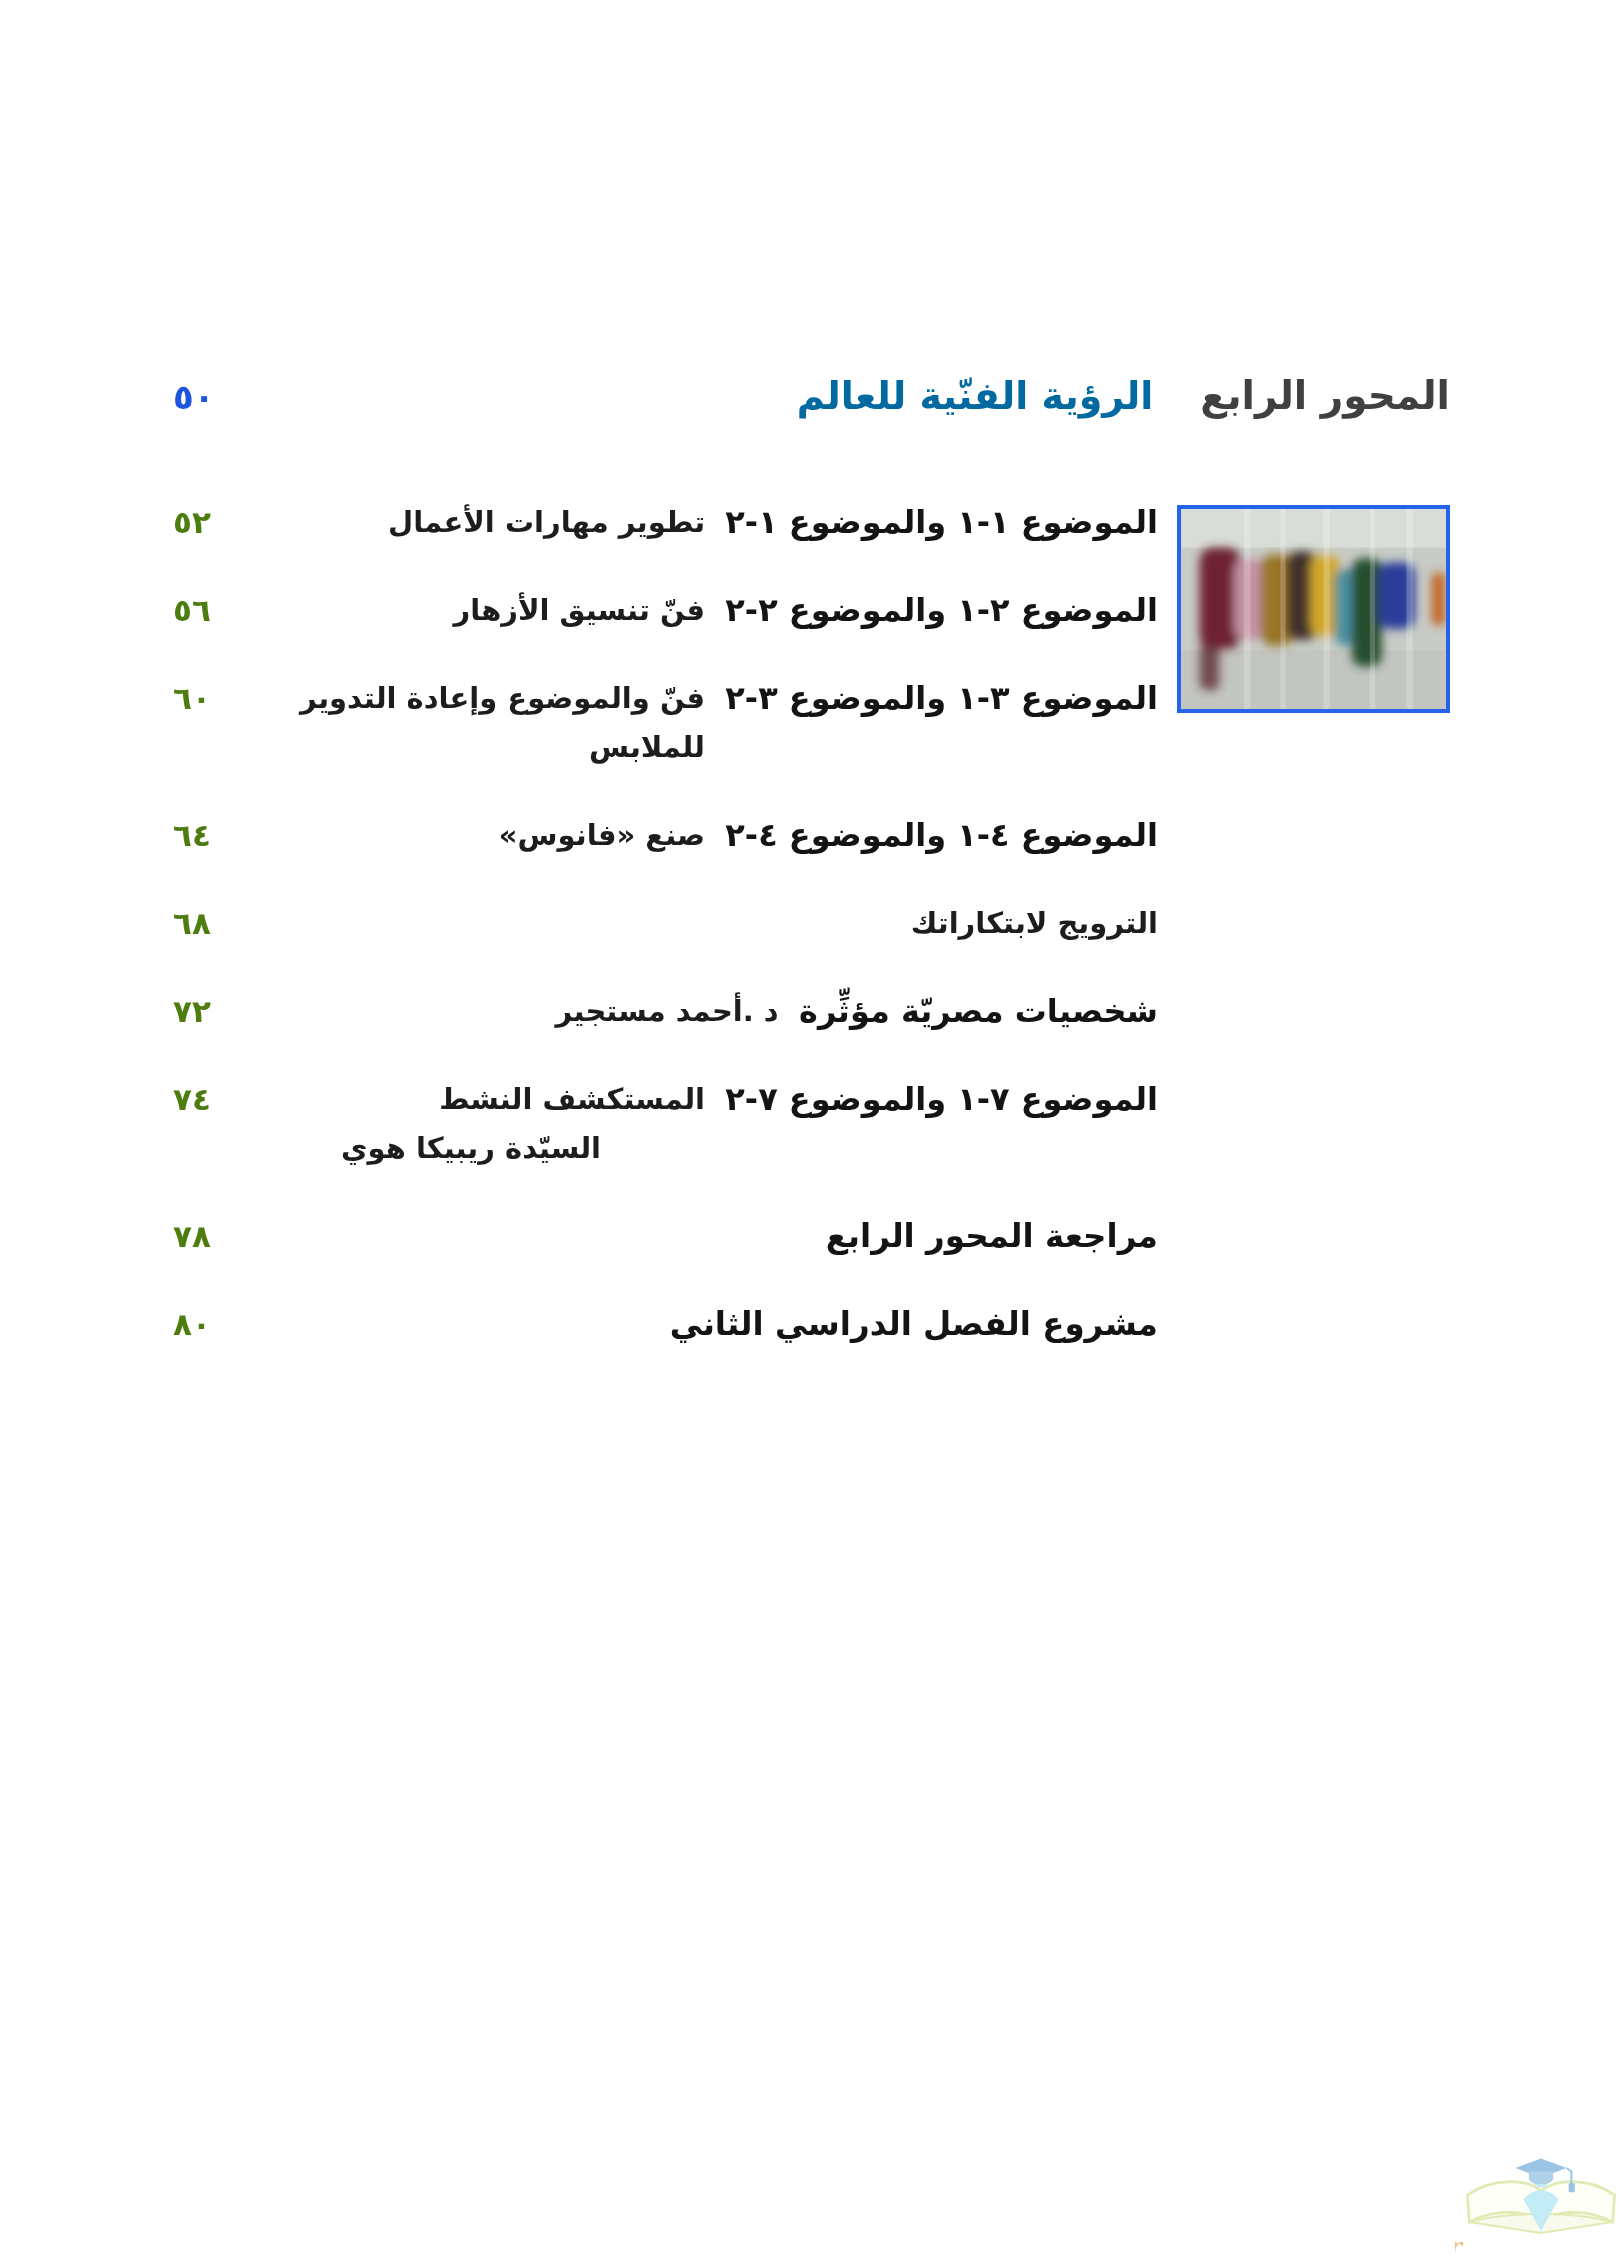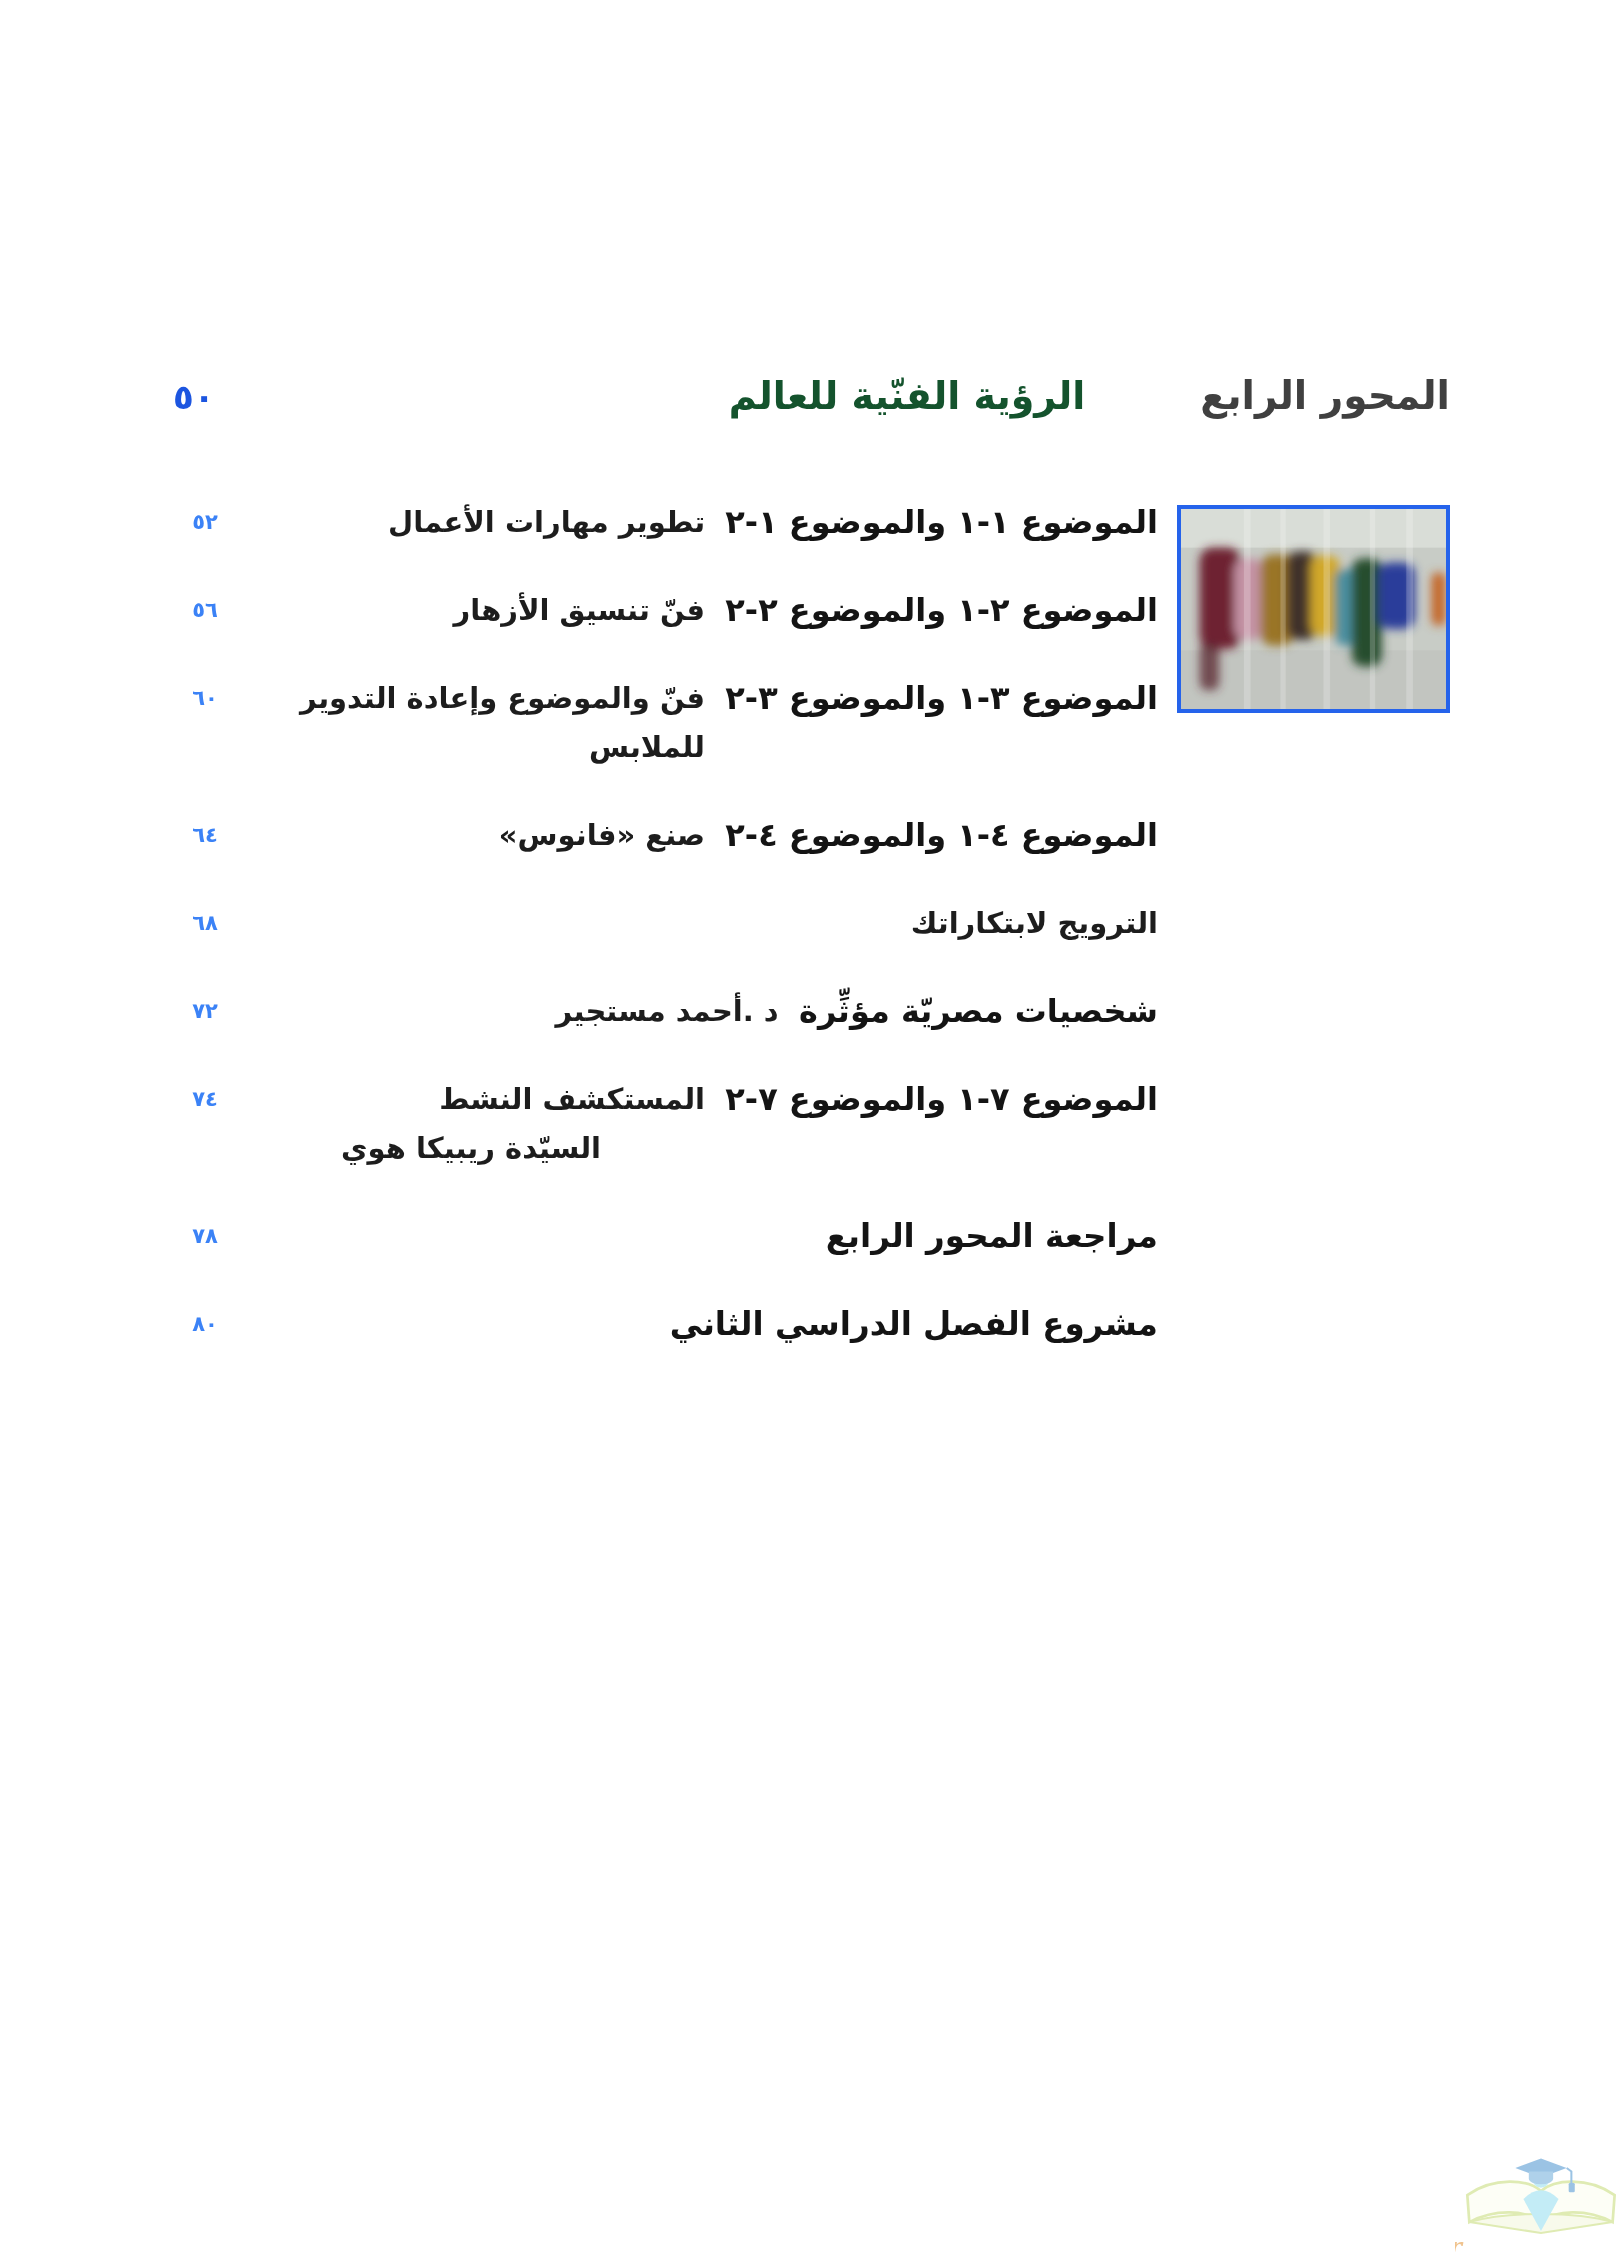--- a/index.html
+++ b/index.html
@@ -13,22 +13,22 @@
   }
   
   .header{
     position:absolute;top:371px;right:171px;left:173px;
     display:flex;align-items:baseline;
   }
   .axis-label{
     font-size:39px;font-weight:bold;color:#404040;line-height:1.3;white-space:nowrap;
   }
   .axis-title{
-    font-size:38px;font-weight:bold;color:#14532d;line-height:1.3;white-space:nowrap;
-    margin-right:115px;
+    font-size:38px;font-weight:bold;color:#0369a1;line-height:1.3;white-space:nowrap;
+    margin-right:47px;
   }
   .axis-page{
     margin-right:auto;
     font-size:34px;font-weight:bold;color:#1c55e0;line-height:1.3;
   }
   
   .toc{
     position:absolute;top:498px;right:463px;left:173px;
   }
   .row{
@@ -38,22 +38,22 @@
   .row .label{
     font-size:32px;font-weight:bold;color:#141414;line-height:49px;
     white-space:nowrap;margin-left:20.3px;
   }
   .row .sub{
     flex:1;text-align:right;
     font-size:29px;font-weight:bold;color:#1d1d1d;line-height:49px;
   }
   .row .sub .sub-line2{display:block;text-align:center;}
   .row .pagenum{
-    min-width:64px;text-align:center;
-    font-size:21px;font-weight:bold;color:#3b82f6;line-height:49px;
+    min-width:64px;text-align:left;
+    font-size:31px;font-weight:bold;color:#4d7c0f;line-height:49px;
   }
   .row.review .label{font-size:32.5px;}
   
   .thumb{
     position:absolute;top:505px;right:171px;
     width:265px;height:200px;
     border:4.1px solid #2563eb;
     background:#c8ccc6;
   }
   .thumb svg{display:block;width:100%;height:100%;}

